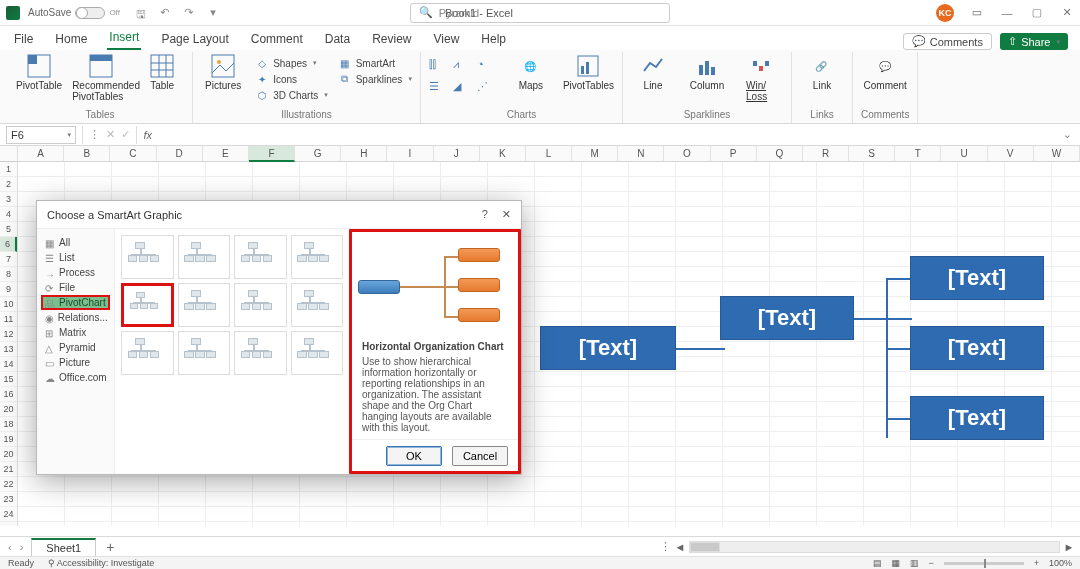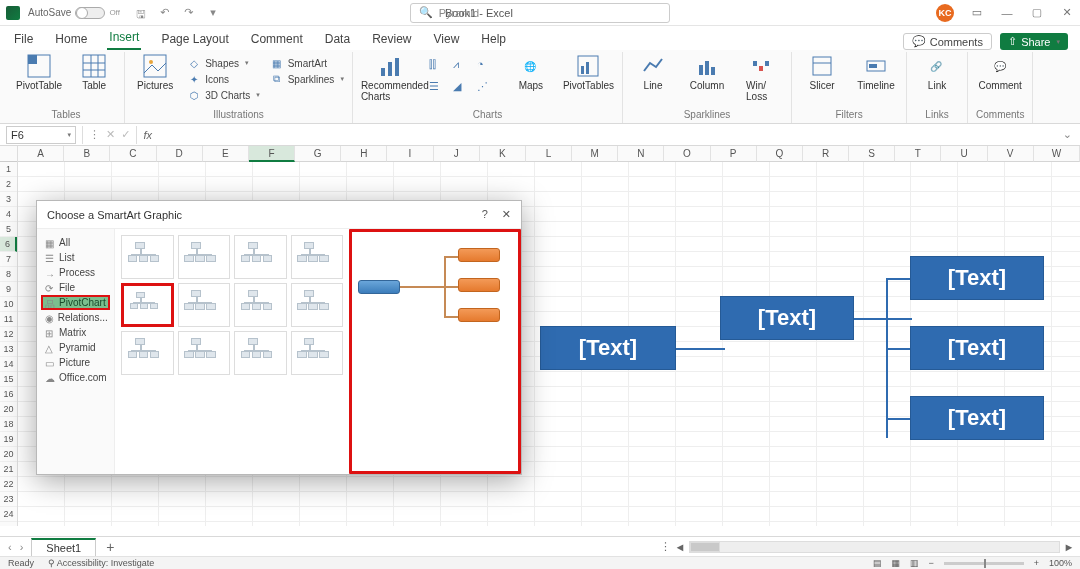--- a/index.html
+++ b/index.html
@@ -171,20 +171,29 @@
               <rect x="1" y="1" width="22" height="22" fill="none" stroke="#4a7bb0"></rect>
               <rect x="1" y="1" width="9" height="9" fill="#4a7bb0"></rect>
             </svg>
           </div>
           <span>PivotTable</span>
         </div>
       <div class="big-btn">
           <div class="ico">
             <svg width="24" height="24">
               <rect x="1" y="1" width="22" height="22" fill="none" stroke="#4a7bb0"></rect>
+              <rect x="1" y="1" width="22" height="6" fill="#4a7bb0"></rect>
+            </svg>
+          </div>
+          <span style="max-width:58px;">Recommended PivotTables</span>
+        </div>
+      <div class="big-btn">
+          <div class="ico">
+            <svg width="24" height="24">
+              <rect x="1" y="1" width="22" height="22" fill="none" stroke="#4a7bb0"></rect>
               <line x1="1" y1="9" x2="23" y2="9" stroke="#4a7bb0"></line>
               <line x1="1" y1="16" x2="23" y2="16" stroke="#4a7bb0"></line>
               <line x1="9" y1="1" x2="9" y2="23" stroke="#4a7bb0"></line>
               <line x1="16" y1="1" x2="16" y2="23" stroke="#4a7bb0"></line>
             </svg>
           </div>
           <span>Table</span>
         </div>
     </div>
     <div class="group-label">Tables</div>
@@ -228,30 +237,20 @@
             <span>Sparklines</span>
             <span class="carets">▾</span>
           </div>
       </div>
     </div>
     <div class="group-label">Illustrations</div>
   </div>
 
   <div class="group">
     <div class="items">
-      <div class="big-btn">
-          <div class="ico">
-            <svg width="24" height="24">
-              <rect x="3" y="14" width="4" height="8" fill="#4a7bb0"></rect>
-              <rect x="10" y="8" width="4" height="14" fill="#4a7bb0"></rect>
-              <rect x="17" y="4" width="4" height="18" fill="#4a7bb0"></rect>
-            </svg>
-          </div>
-          <span style="max-width:58px;">Recommended Charts</span>
-        </div>
       <div style="display:grid;grid-template-columns:repeat(3,22px);grid-template-rows:repeat(2,20px);gap:2px;margin-top:4px;">
         <span style="color:#4a7bb0;">⫿⫿</span>
         <span style="color:#4a7bb0;">⩘</span>
         <span style="color:#4a7bb0;">◔</span>
         <span style="color:#4a7bb0;">☰</span>
         <span style="color:#4a7bb0;">◢</span>
         <span style="color:#4a7bb0;">⋰</span>
       </div>
       <div class="big-btn">
           <div class="ico">🌐</div>
@@ -292,49 +291,26 @@
           <span>Column</span>
         </div>
       <div class="big-btn">
           <div class="ico">
             <svg width="22" height="22">
               <rect x="3" y="6" width="4" height="5" fill="#4a7bb0"></rect>
               <rect x="9" y="11" width="4" height="5" fill="#d9534f"></rect>
               <rect x="15" y="6" width="4" height="5" fill="#4a7bb0"></rect>
             </svg>
           </div>
-          <span style="max-width:30px;">Win/ Loss</span>
+          <span style="max-width:30px;text-decoration:underline;">Win/ Loss</span>
         </div>
     </div>
     <div class="group-label">Sparklines</div>
   </div>
 
-  <div class="group">
-    <div class="items">
-      <div class="big-btn">
-          <div class="ico">
-            <svg width="22" height="22">
-              <rect x="2" y="2" width="18" height="18" fill="none" stroke="#4a7bb0"></rect>
-              <line x1="2" y1="8" x2="20" y2="8" stroke="#4a7bb0"></line>
-            </svg>
-          </div>
-          <span>Slicer</span>
-        </div>
-      <div class="big-btn">
-          <div class="ico">
-            <svg width="22" height="22">
-              <rect x="2" y="6" width="18" height="10" fill="none" stroke="#4a7bb0"></rect>
-              <rect x="4" y="9" width="8" height="4" fill="#4a7bb0"></rect>
-            </svg>
-          </div>
-          <span>Timeline</span>
-        </div>
-    </div>
-    <div class="group-label">Filters</div>
-  </div>
 
   <div class="group">
     <div class="items">
         <div class="big-btn">
           <div class="ico">🔗</div>
           <span>Link</span>
         </div>
       </div>
     <div class="group-label">Links</div>
   </div>
@@ -619,20 +595,28 @@
         <div class="pv-blue" style="left:6px; top:48px; width:42px; height:14px;"></div>
         <div class="pv-line" style="left:48px; top:54px; width:60px; height:2px;"></div>
         <div class="pv-line" style="left:92px; top:24px; width:2px; height:62px;"></div>
         <div class="pv-line" style="left:92px; top:24px; width:14px; height:2px;"></div>
         <div class="pv-line" style="left:92px; top:54px; width:14px; height:2px;"></div>
         <div class="pv-line" style="left:92px; top:84px; width:14px; height:2px;"></div>
         <div class="pv-box" style="left:106px; top:16px; width:42px; height:14px;"></div>
         <div class="pv-box" style="left:106px; top:46px; width:42px; height:14px;"></div>
         <div class="pv-box" style="left:106px; top:76px; width:42px; height:14px;"></div>
       </div>
+      <div class="dlg-desc">
+        <div class="ttl">Horizontal Organization Chart</div>
+        <div>Use to show hierarchical information horizontally or reporting relationships in an organization. The assistant shape and the Org Chart hanging layouts are available with this layout.</div>
+      </div>
+      <div class="dlg-btns">
+        <button class="ok">OK</button>
+        <button>Cancel</button>
+      </div>
     </div>
   </div>
 </div>
 
 <div class="sheetbar">
   <div class="nav">
       <span>‹</span>
       <span>›</span>
     </div>
   <div class="sheet-tab">Sheet1</div>

